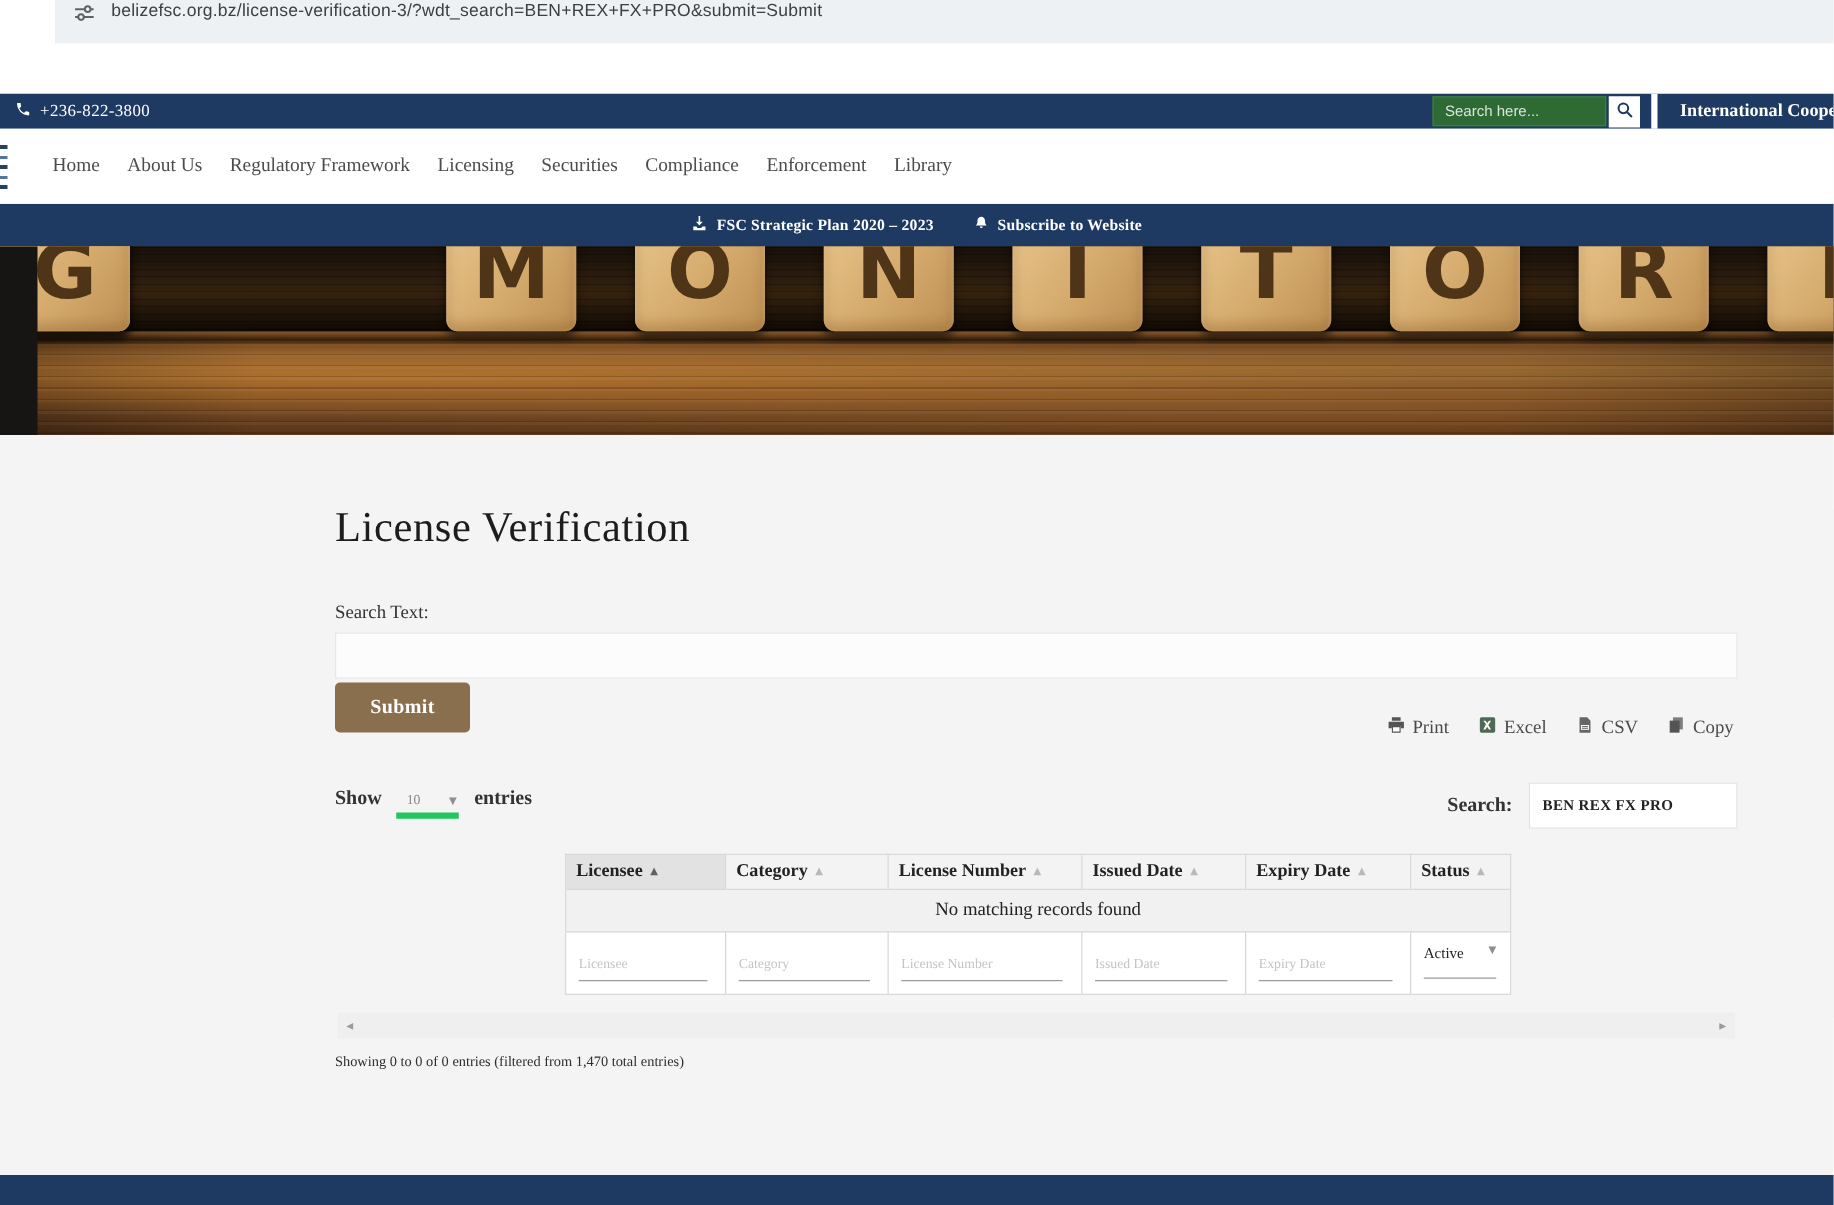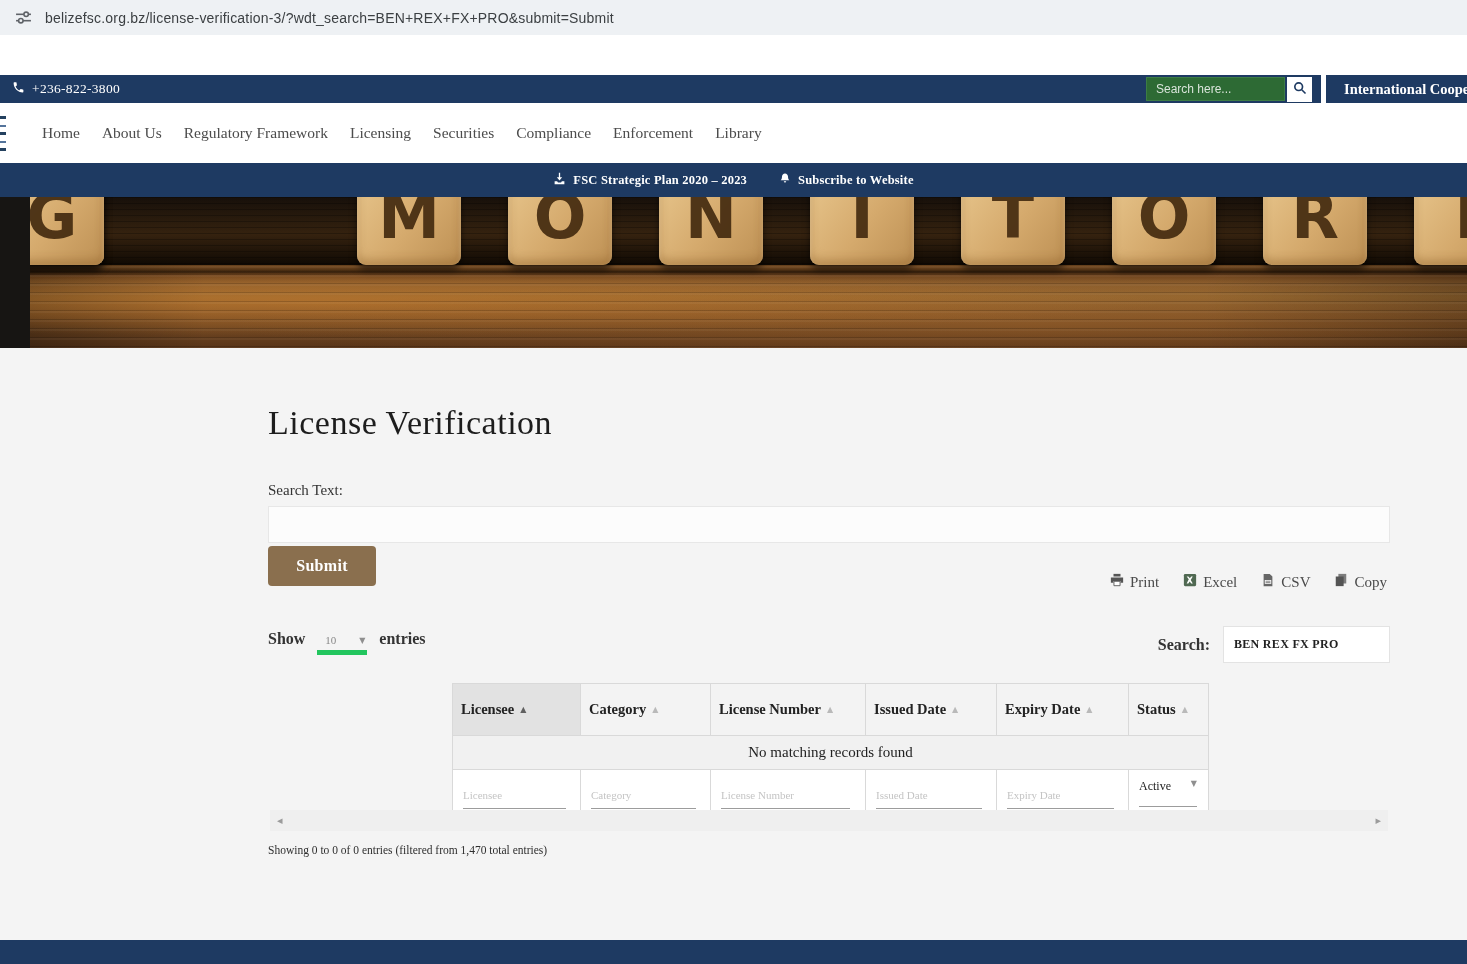--- a/index.html
+++ b/index.html
@@ -4,22 +4,22 @@
 <style>
   * { box-sizing: border-box; }
   html,body { margin:0; padding:0; }
   body {
     width:1467px; height:964px; overflow:hidden; position:relative;
     background:#ffffff; font-family:"Liberation Serif", serif;
   }
 
   
   .urlbar {
-    height:35px; background:#eef1f4; display:flex; align-items:center;
-    padding:0 13px; font-family:"Liberation Sans", sans-serif;
+    height:35px; background:#eef1f4; display:flex; align-items:flex-start;
+    padding:0 13px; font-family:"Liberation Sans", sans-serif;margin-left:44px;
   }
   .site-icon { width:20px; height:20px; display:flex; align-items:center; justify-content:center; margin-right:12px; cursor:pointer; }
   .url-text { font-size:14px; color:#3c4043; letter-spacing:.2px; cursor:text; }
   .white-gap { height:40px; background:#fff; }
 
   
   .topbar { height:28px; background:#1e3a62; display:flex; align-items:center; color:#fff; position:relative; }
   .phone { display:flex; align-items:center; gap:7px; margin-left:12px; font-size:13.5px; letter-spacing:.3px; }
   .topbar-right { position:absolute; right:0; top:0; height:28px; display:flex; align-items:center; }
   .search-here {
@@ -97,21 +97,21 @@
   .search-group { position:absolute; right:77px; top:278px; display:flex; align-items:center; gap:13px; }
   .search-group .lbl { font-size:16px; font-weight:bold; color:#333; }
   .table-search-input {
     width:167px; height:37px; border:1px solid #e3e3e3; background:#fff;
     font-family:inherit; font-weight:bold; font-size:12px; padding:0 10px; letter-spacing:.3px; color:#222; outline:none;
   }
 
   .lv-table { position:absolute; left:452px; top:335px; border-collapse:collapse; table-layout:fixed; }
   .lv-table th {
     border:1px solid #d9d9d9; background:#f3f3f3; font-size:14.5px; font-weight:bold; color:#222;
-    text-align:left; padding:0 8px; height:52px; cursor:pointer; white-space:nowrap;
+    text-align:left; padding:0 8px; height:28px; cursor:pointer; white-space:nowrap;
   }
   .lv-table th.sorted { background:#e2e2e2; }
   .sort-arrow { font-size:8px; color:#b9b9b9; margin-left:6px; vertical-align:2px; font-family:"DejaVu Sans", sans-serif; }
   th.sorted .sort-arrow { color:#606060; }
   .empty-cell { border:1px solid #d9d9d9; background:#f1f1f1; text-align:center; font-size:15px; color:#222; height:34px; }
   .filters td { border:1px solid #d9d9d9; background:#fff; height:50px; padding:4px 10px 0; vertical-align:middle; }
   .filter-input {
     border:none; border-bottom:1px solid #9c9c9c; background:transparent; width:96%;
     font-size:11px; color:#555; font-family:inherit; padding:0 0 7px 0; outline:none;
   }

